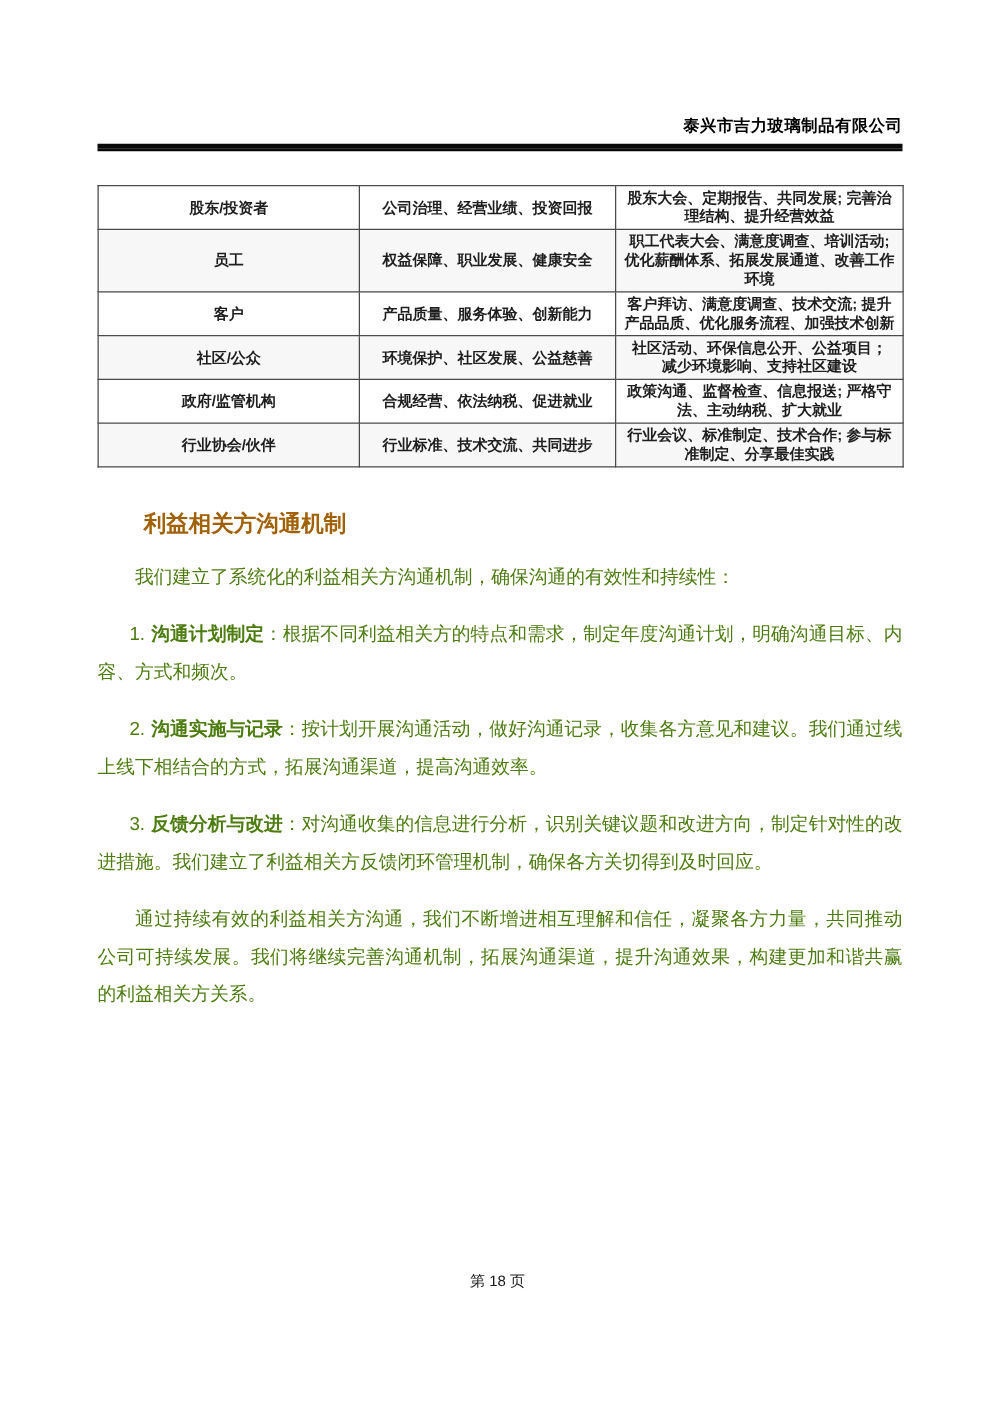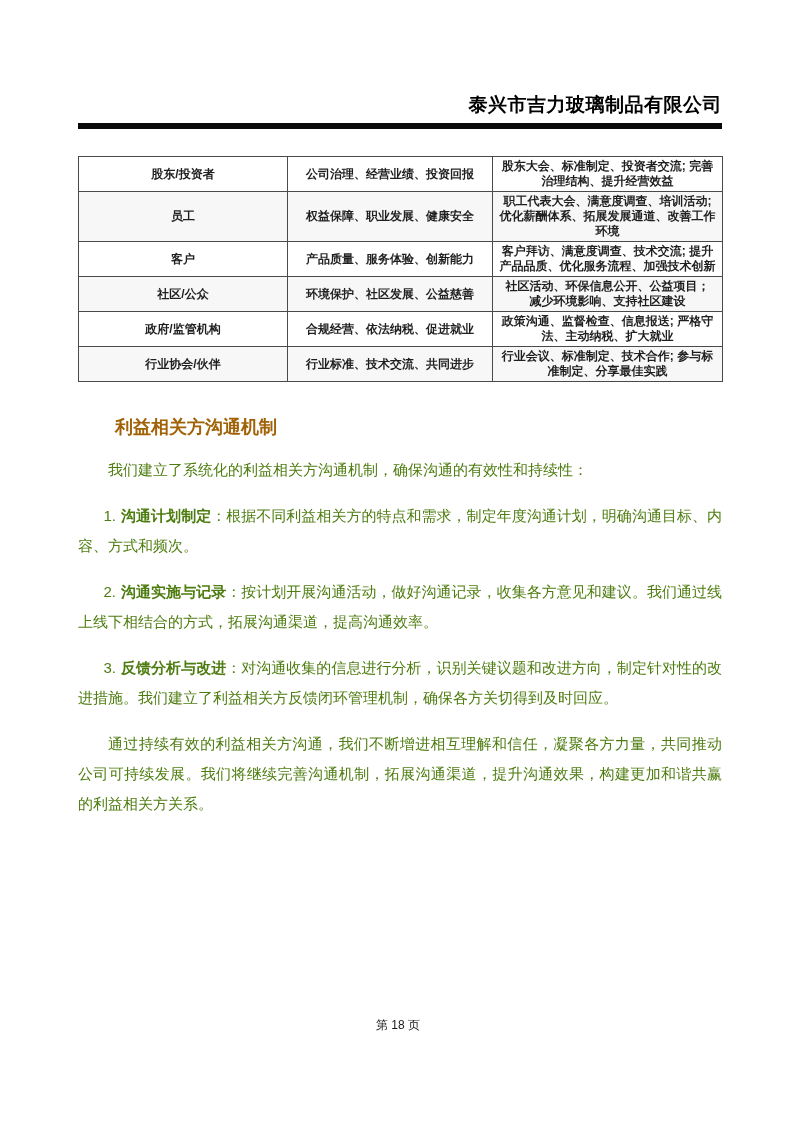--- a/index.html
+++ b/index.html
@@ -13,21 +13,21 @@
     font-family: "Liberation Sans", sans-serif;
     color: #1a1a1a;
     overflow: hidden;
   }
   .content {
     padding: 0 78px;
   }
   .header {
     padding-top: 92px;
     text-align: right;
-    font-size: 19px;
+    font-size: 13px;
     font-weight: bold;
     color: #000000;
     letter-spacing: 0.5px;
   }
   .header-rule {
     margin-top: 5px;
     height: 1px;
     border-top: 4px solid #0a0a0a;
     border-bottom: 2px solid #0a0a0a;
   }
@@ -91,21 +91,21 @@
     <table class="stakeholder">
       <colgroup>
         <col style="width:209px">
         <col style="width:205px">
         <col style="width:230px">
       </colgroup>
       <tbody>
         <tr>
           <td>股东/投资者</td>
           <td>公司治理、经营业绩、投资回报</td>
-          <td>股东大会、标准制定、投资者交流; 完善治理结构、提升经营效益</td>
+          <td>股东大会、定期报告、共同发展; 完善治理结构、提升经营效益</td>
         </tr>
         <tr>
           <td>员工</td>
           <td>权益保障、职业发展、健康安全</td>
           <td>职工代表大会、满意度调查、培训活动; 优化薪酬体系、拓展发展通道、改善工作环境</td>
         </tr>
         <tr>
           <td>客户</td>
           <td>产品质量、服务体验、创新能力</td>
           <td>客户拜访、满意度调查、技术交流; 提升产品品质、优化服务流程、加强技术创新</td>

